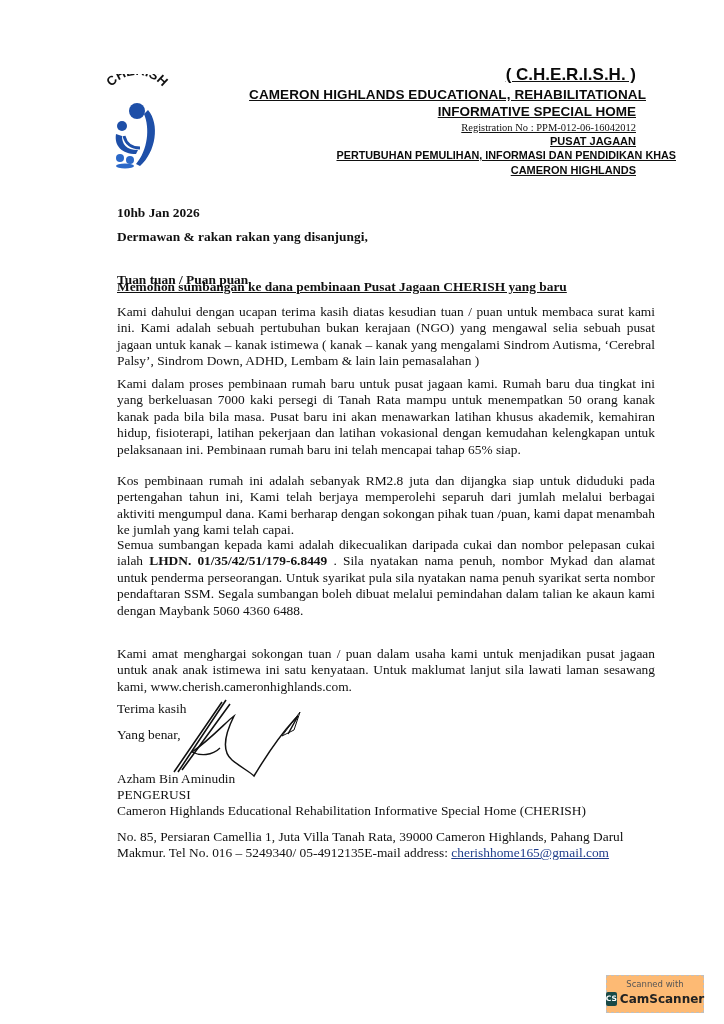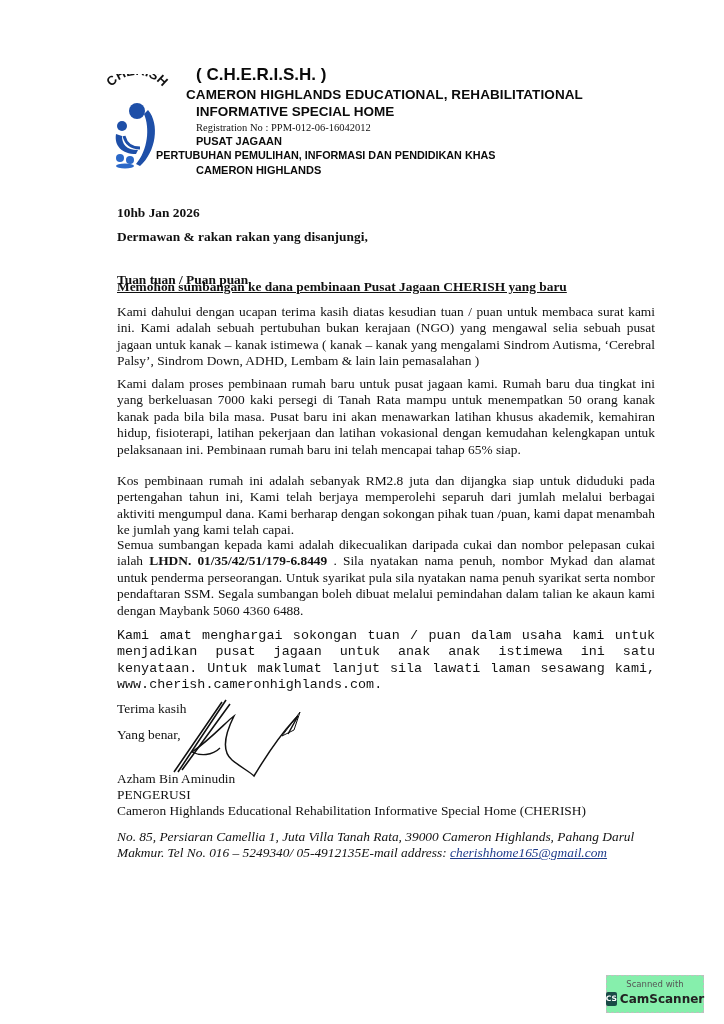--- a/index.html
+++ b/index.html
@@ -1,43 +1,43 @@
 <!DOCTYPE html>
 <html><head>
   <meta charset="utf-8">
   <style>
     html, body { margin: 0; padding: 0; }
     body {
       width: 724px; height: 1024px; background: #ffffff; position: relative; overflow: hidden;
       font-family: "Liberation Serif", serif; color: #111111;
     }
     .page { position: absolute; left: 0; top: 0; width: 724px; height: 1024px; }
-    .header-block { position: absolute; left: 196px; top: 64px; width: 440px; text-align: left; }
+    .header-block { position: absolute; left: 196px; top: 64px; width: 440px; text-align: right; text-decoration: underline; }
     .hdr-sans { font-family: "Liberation Sans", sans-serif; font-weight: bold; color: #0b0b0b; }
     .hdr-abbrev { font-size: 17px; line-height: 22px; margin-left: 0px; }
     .hdr-line1 { font-size: 13.5px; line-height: 17px; letter-spacing: 0.1px; }
     .hdr-line2 { font-size: 13.5px; line-height: 17px; }
     .hdr-reg { font-family: "Liberation Serif", serif; font-size: 10.5px; line-height: 13px; margin-top: 1px; }
     .hdr-line3 { font-size: 11px; line-height: 14px; }
     .hdr-line4 { font-size: 10.8px; line-height: 15px; margin-left: -40px; width: 520px; }
     .hdr-line5 { font-size: 11px; line-height: 14px; }
 
     .logo { position: absolute; left: 96px; top: 74px; width: 82px; height: 96px; }
 
     .body-text { position: absolute; left: 117px; width: 538px; font-size: 13.4px; line-height: 16.4px; text-align: justify; }
     .bold { font-weight: bold; }
     .underline { text-decoration: underline; }
-    .italic { font-style: italic; }
+    .italic { }
     .link { color: #1f3c8a; text-decoration: underline; }
 
     .signature { position: absolute; left: 170px; top: 690px; width: 140px; height: 90px; }
 
     .cs-badge {
       position: absolute; left: 606px; top: 975px; width: 98px; height: 38px;
-      border: 1px dashed #bfbfbf; background: #86efac; box-sizing: border-box;
+      border: 1px dashed #bfbfbf; background: #fdba74; box-sizing: border-box;
       font-family: "DejaVu Sans", sans-serif; text-align: center;
     }
     .cs-scanned { font-size: 8.5px; color: #555; margin-top: 3px; line-height: 11px; }
     .cs-row { display: flex; align-items: center; justify-content: center; margin-top: 2px; }
     .cs-icon { width: 15px; height: 14px; background: #1a4a47; color: #fff; font-size: 7.5px; font-weight: bold;
       line-height: 14px; border-radius: 2px; margin-right: 3px; text-align: center; }
     .cs-name { font-size: 12px; color: #222; font-weight: bold; }
   </style>
 </head>
 <body>
@@ -77,21 +77,21 @@
   <div class="body-text bold underline" style="top:279px;">Memohon sumbangan ke dana pembinaan Pusat Jagaan CHERISH yang baru</div>
 
   <div class="body-text" style="top:304px;">Kami dahului dengan ucapan terima kasih diatas kesudian tuan / puan untuk membaca surat kami ini. Kami adalah sebuah  pertubuhan bukan kerajaan (NGO) yang mengawal selia sebuah pusat jagaan untuk kanak – kanak istimewa ( kanak – kanak yang mengalami Sindrom Autisma, ‘Cerebral Palsy’, Sindrom Down, ADHD, Lembam &amp; lain lain pemasalahan )</div>
   <div class="body-text" style="top:376px;">Kami dalam proses pembinaan rumah baru untuk pusat jagaan kami. Rumah baru dua tingkat ini yang berkeluasan 7000 kaki persegi di Tanah Rata mampu untuk menempatkan 50 orang kanak kanak pada bila bila masa. Pusat baru ini akan menawarkan latihan khusus akademik, kemahiran hidup, fisioterapi, latihan pekerjaan dan latihan vokasional dengan kemudahan kelengkapan untuk pelaksanaan ini. Pembinaan rumah baru ini telah mencapai tahap 65% siap.</div>
   <div class="body-text" style="top:473px;">Kos pembinaan rumah ini adalah sebanyak RM2.8 juta dan dijangka siap untuk diduduki pada pertengahan tahun ini, Kami telah berjaya memperolehi separuh dari jumlah melalui berbagai aktiviti mengumpul dana. Kami berharap dengan sokongan pihak tuan /puan, kami dapat menambah ke jumlah yang kami telah capai.</div>
 
   <div class="body-text" style="top:537px;">
     <span>Semua sumbangan kepada kami adalah dikecualikan daripada cukai dan nombor pelepasan cukai ialah </span><span class="bold">LHDN. 01/35/42/51/179-6.8449</span><span> . Sila nyatakan nama penuh, nombor Mykad dan alamat untuk penderma perseorangan. Untuk syarikat pula sila nyatakan nama penuh syarikat serta nombor pendaftaran SSM. Segala sumbangan boleh dibuat melalui pemindahan dalam talian ke akaun kami dengan Maybank 5060 4360 6488.</span>
   </div>
 
-  <div class="body-text" style="top:628px;font-family:Liberation Mono, monospace;">Kami amat menghargai sokongan tuan / puan dalam usaha kami untuk menjadikan pusat jagaan untuk anak anak istimewa ini satu kenyataan. Untuk maklumat lanjut sila lawati laman sesawang kami, www.cherish.cameronhighlands.com.</div>
+  <div class="body-text" style="top:646px;">Kami amat menghargai sokongan tuan / puan dalam usaha kami untuk menjadikan pusat jagaan untuk anak anak istimewa ini satu kenyataan. Untuk maklumat lanjut sila lawati laman sesawang kami, www.cherish.cameronhighlands.com.</div>
 
   <div class="body-text" style="top:701px;">Terima kasih</div>
   <div class="body-text" style="top:727px;">Yang benar,</div>
 
   <svg class="signature" viewBox="0 0 140 90">
     <path d="M4,82 L52,12 M8,82 L56,10 M12,80 L60,14" stroke="#111" stroke-width="1.6" fill="none"></path>
     <path d="M22,62 C40,50 58,30 64,26 C56,42 50,60 62,70 C72,78 80,82 84,86 C94,70 104,52 124,30 L128,26 L118,44" stroke="#111" stroke-width="1.5" fill="none"></path>
     <path d="M22,62 C30,66 42,66 50,58" stroke="#111" stroke-width="1.3" fill="none"></path>
     <path d="M112,46 L130,22 L124,40 Z" stroke="#111" stroke-width="1" fill="none"></path>
   </svg>

